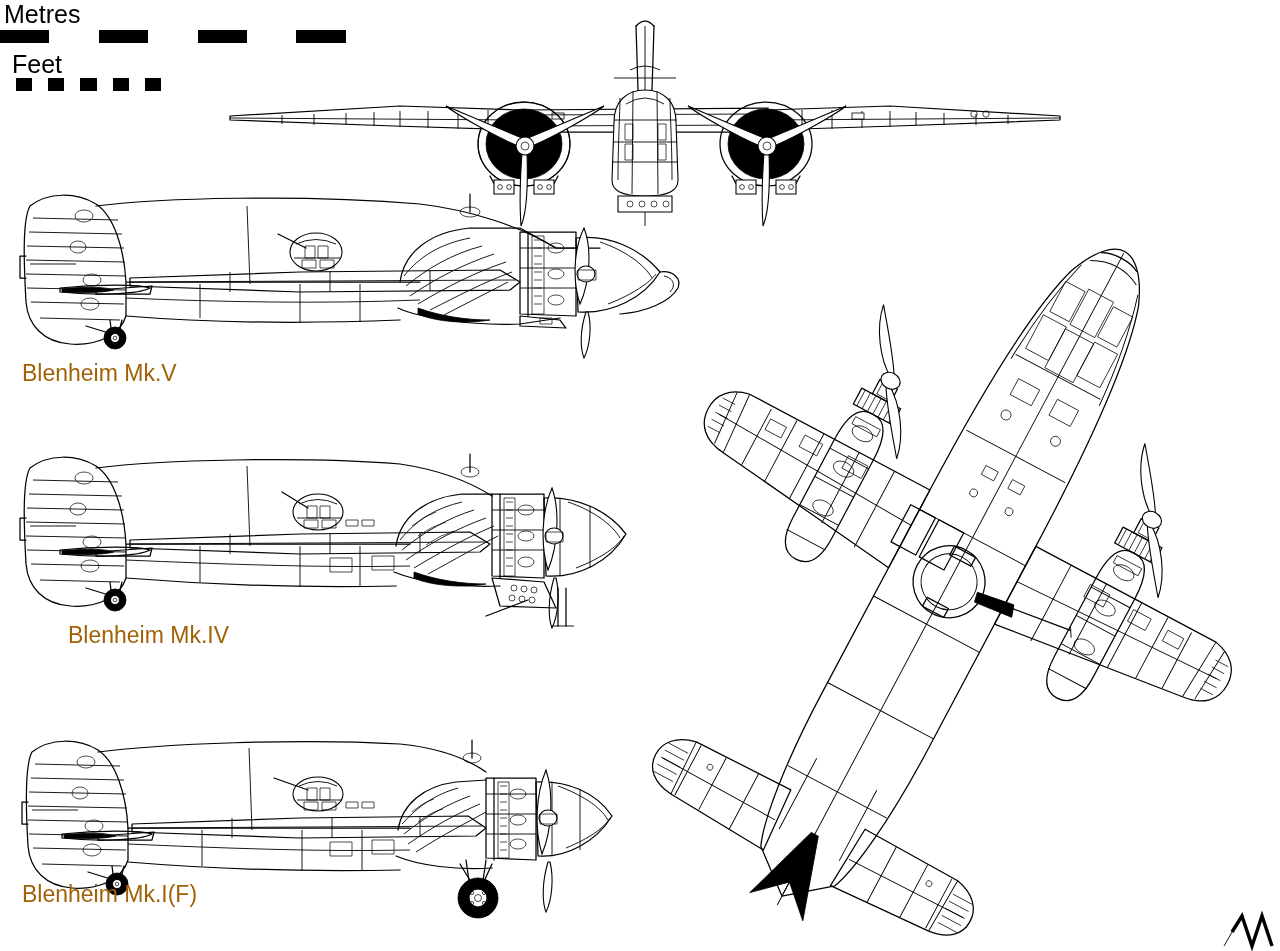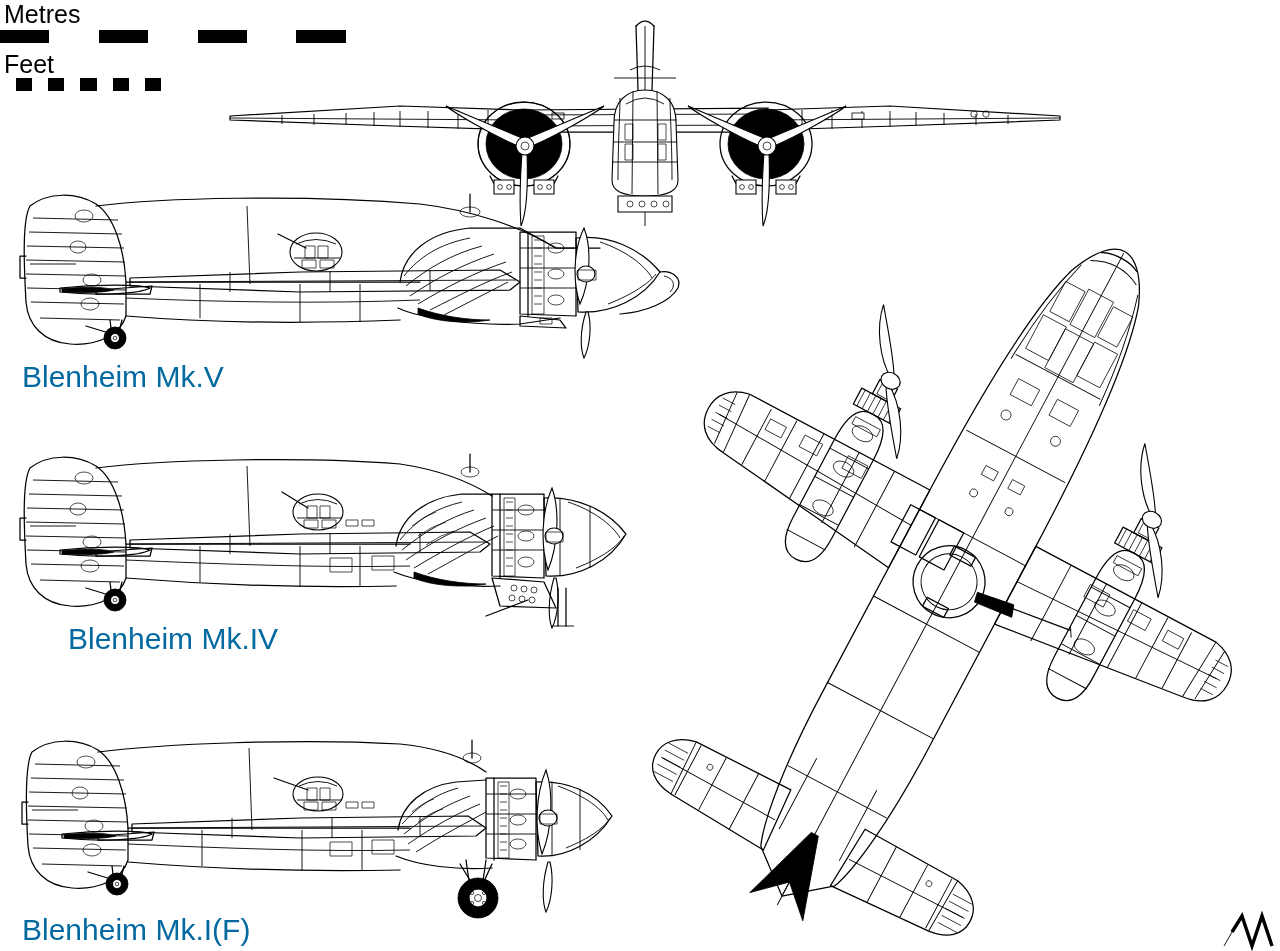--- a/index.html
+++ b/index.html
@@ -7,21 +7,21 @@
        font-family:"Liberation Sans","DejaVu Sans",sans-serif;}
   #sheet{position:relative;width:1280px;height:951px;background:#fff;}
 
   .scale-label{position:absolute;font-size:25px;color:#000;letter-spacing:0px;line-height:1;}
   .scale-bar{position:absolute;display:flex;border:0;}
   .scale-bar .seg{height:100%;}
   .seg.dark{background:#000;}
   .seg.light{background:#fff;}
   .scale-bar.metres .seg{outline:0;}
 
-  .view-label{position:absolute;font-size:30px;color:#0369a1;line-height:1;white-space:nowrap;}
+  .view-label{position:absolute;font-size:23px;color:#a16207;line-height:1;white-space:nowrap;}
 
   .view{position:absolute;}
   svg{display:block;overflow:visible;}
   .ln{fill:none;stroke:#000;stroke-width:1.25;stroke-linejoin:round;stroke-linecap:round;}
   .lnT{fill:none;stroke:#000;stroke-width:0.9;}
   .lnF{fill:none;stroke:#000;stroke-width:0.7;}
   .solid{fill:#000;stroke:#000;stroke-width:0.8;}
   .wht{fill:#fff;stroke:#000;stroke-width:1.1;}
   .whtT{fill:#fff;stroke:#000;stroke-width:0.8;}
 
@@ -36,21 +36,21 @@
   <div class="scale-bar metres" style="left:0px;top:30px;width:346px;height:13px;">
     <div class="seg dark" style="width:49.4px"></div>
     <div class="seg light" style="width:49.4px"></div>
     <div class="seg dark" style="width:49.4px"></div>
     <div class="seg light" style="width:49.4px"></div>
     <div class="seg dark" style="width:49.4px"></div>
     <div class="seg light" style="width:49.4px"></div>
     <div class="seg dark" style="width:49.4px"></div>
   </div>
 
-  <div class="scale-label" style="left:4px;top:52px;text-align:right;">Feet</div>
+  <div class="scale-label" style="left:12px;top:52px;text-align:right;">Feet</div>
   <div class="scale-bar feet" style="left:0px;top:78px;width:161px;height:13px;">
     <div class="seg light" style="width:16.1px"></div>
     <div class="seg dark" style="width:16.1px"></div>
     <div class="seg light" style="width:16.1px"></div>
     <div class="seg dark" style="width:16.1px"></div>
     <div class="seg light" style="width:16.1px"></div>
     <div class="seg dark" style="width:16.1px"></div>
     <div class="seg light" style="width:16.1px"></div>
     <div class="seg dark" style="width:16.1px"></div>
     <div class="seg light" style="width:16.1px"></div>
@@ -426,21 +426,21 @@
       <path class="ln" d="M112 138 L114 154 M124 138 L120 154"></path>
       <circle class="solid" cx="117" cy="156" r="11"></circle>
       <circle class="wht" cx="117" cy="156" r="4.5"></circle>
       <circle class="lnF" cx="117" cy="156" r="1.8"></circle>
       <path class="ln" d="M88 144 L114 152"></path>
     </g>
     <path class="ln" d="M472 30 L472 12"></path>
     <ellipse class="lnF" cx="472" cy="30" rx="9" ry="5"></ellipse>
   </svg>
   </div>
-  <div class="view-label" style="left:22px;top:915px;">Blenheim Mk.I(F)</div>
+  <div class="view-label" style="left:22px;top:883px;">Blenheim Mk.I(F)</div>
 
   <div class="view" style="left:650px;top:180px;width:620px;height:770px;">
   <svg width="620" height="770" viewBox="0 0 620 770">
     <g transform="translate(300,400) rotate(28) translate(-300,-400)">
 
       <g>
         <path class="ln" d="M262 70 C246 120 240 220 240 330 L240 560 C240 640 248 700 258 724
                             L300 758 L342 724 C352 700 360 640 360 560 L360 330
                             C360 220 354 120 338 70 C326 40 312 28 300 28 C288 28 274 40 262 70 Z"></path>
         <path class="lnT" d="M300 30 L300 756"></path>

